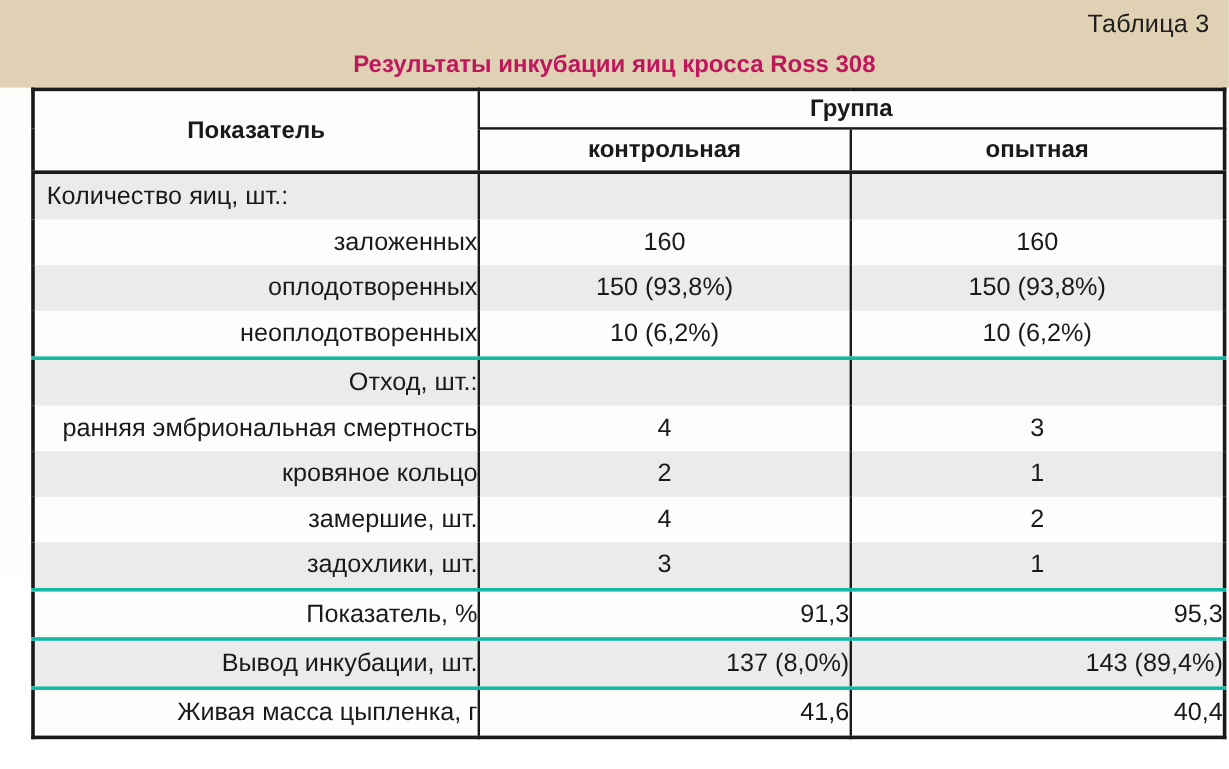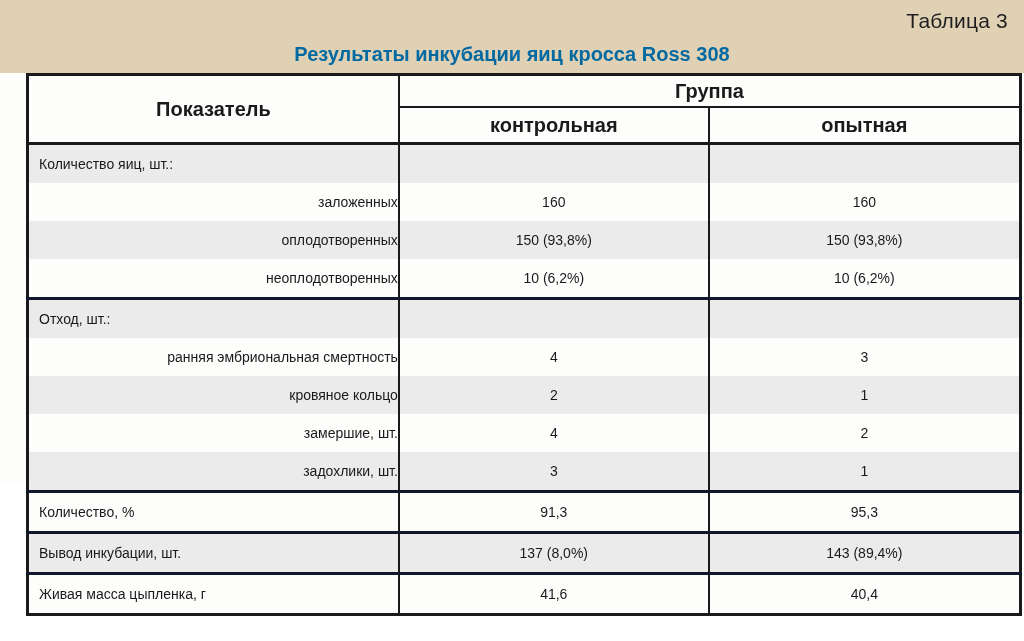--- a/index.html
+++ b/index.html
@@ -29,41 +29,41 @@
     font-weight: 400;
     letter-spacing: 0.2px;
     color: #1e1e1e;
   }
   .table-title {
     position: absolute;
     top: 43px; left: 0; right: 0;
     text-align: center;
     font-size: 20px;
     font-weight: 700;
-    color: #0369a1;
+    color: #be185d;
   }
   
   .table-wrap {
     position: absolute;
     top: 73px; left: 2px; right: 2px; bottom: 2px; padding-left: 24px;
   }
   table {
     width: 100%; height: 100%;
     border-collapse: collapse;
     table-layout: fixed;
     border: 3px solid #1a1a1a;
   }
   col.c-indicator { width: 37.4%; }
   col.c-control   { width: 31.2%; }
   col.c-experimental { width: 31.4%; }
 
   th, td {
     padding: 0;
     vertical-align: middle;
-    font-size: 14px;
+    font-size: 21px;
     overflow: hidden;
     white-space: nowrap;
   }
   thead th {
     font-weight: 700;
     font-size: 20px;
     text-align: center;
     background: #fdfdfc;
   }
   th.indicator-head { height: 66px; }
@@ -72,21 +72,21 @@
   tr.sub-header th.control-head { border-left: 2px solid #1a1a1a; }
   tr.sub-header th.experimental-head { border-left: 2px solid #1a1a1a; }
 
   tbody td { height: 38px; background: #fdfdfc; }
   tbody td.val { text-align: center; border-left: 2px solid #1a1a1a; }
   tbody td.label { text-align: left; padding-left: 10px; }
   tbody tr.sub td.label { padding-left: 23px; text-align: right; }
   tbody tr.shaded td { background: #ebebeb; }
 
   tbody tr:first-child td { border-top: 3px solid #1a1a1a; }
-  tbody tr.thick-top td { border-top: 3px solid #0f172a; }
+  tbody tr.thick-top td { border-top: 3px solid #14b8a6; text-align: right; }
 </style>
 </head>
 <body>
 
 <div class="page">
 
   <div class="caption-band">
     <div class="table-number">Таблица 3</div>
     <div class="table-title">Результаты инкубации яиц кросса Ross 308</div>
   </div>
@@ -148,21 +148,21 @@
           <td class="label">замершие, шт.</td>
           <td class="val">4</td>
           <td class="val">2</td>
         </tr>
         <tr class="sub shaded">
           <td class="label">задохлики, шт.</td>
           <td class="val">3</td>
           <td class="val">1</td>
         </tr>
         <tr class="main thick-top">
-          <td class="label">Количество, %</td>
+          <td class="label">Показатель, %</td>
           <td class="val">91,3</td>
           <td class="val">95,3</td>
         </tr>
         <tr class="main shaded thick-top">
           <td class="label">Вывод инкубации, шт.</td>
           <td class="val">137 (8,0%)</td>
           <td class="val">143 (89,4%)</td>
         </tr>
         <tr class="main thick-top">
           <td class="label">Живая масса цыпленка, г</td>

